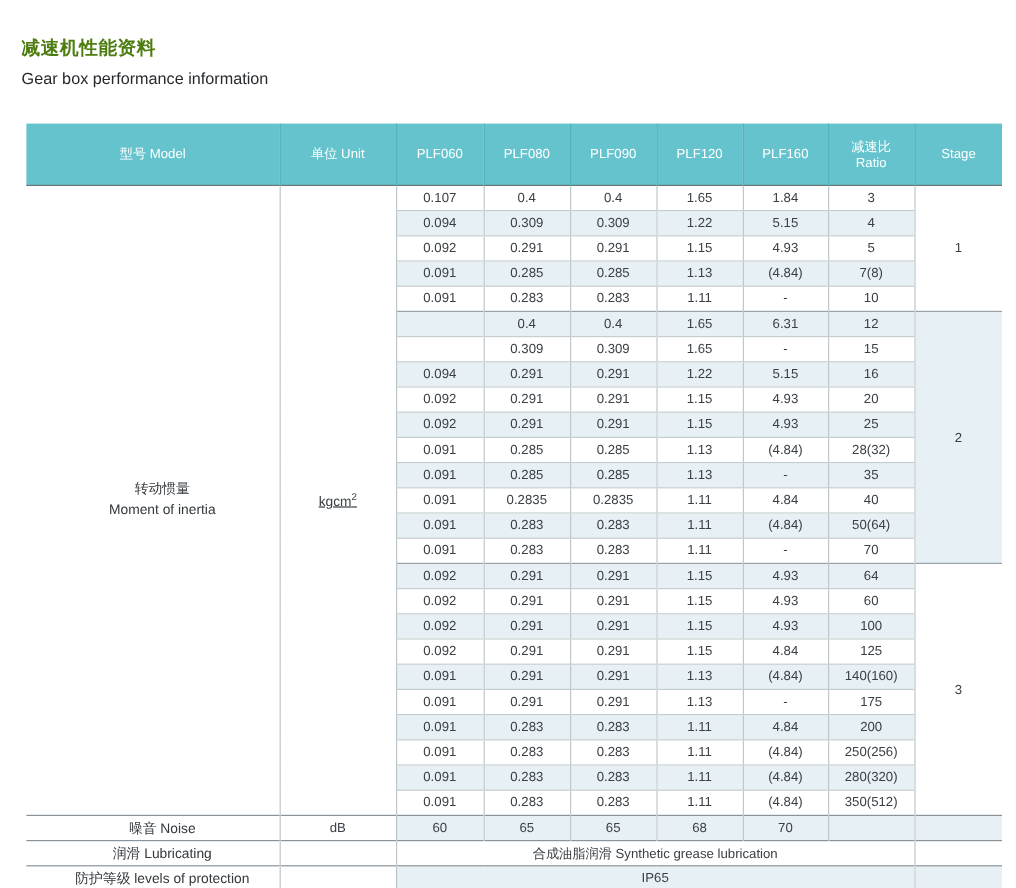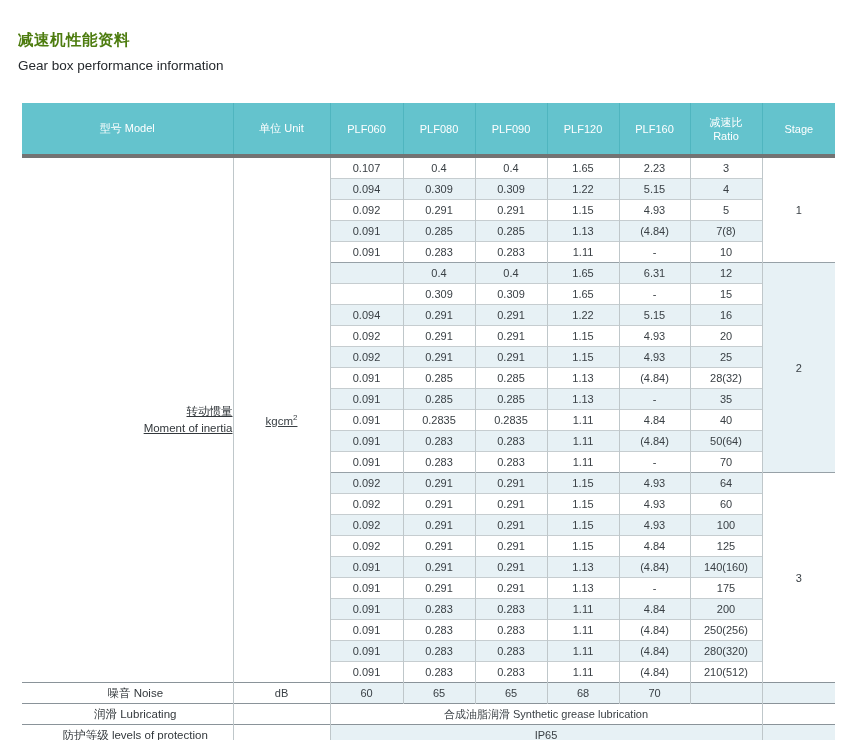--- a/index.html
+++ b/index.html
@@ -25,25 +25,25 @@
     font-weight:normal; font-size:11px; padding:12px; text-align:center;
     border-right:1px solid #4fb5bf;
   }
   table.spec th:last-child { border-right:none; }
   table.spec td {
     height:20px; padding:0; text-align:center; vertical-align:middle;
     font-size:11px; color:#3a4045;
     border-right:1px solid #bfc7ca; border-top:1px solid #c6cdd0;
     overflow:hidden; white-space:nowrap;
   }
-  table.spec tr.first-data td { border-top:4px solid #737373; }
+  table.spec tr.first-data td { border-top:1px solid #737373; }
   table.spec td.b { background:#e7f1f5; }
   table.spec td.stage-cell { border-right:none; }
   table.spec td.inertia-label {
-    text-align:right; padding-left:16px; font-size:11.5px; color:#33383c; line-height:17px;text-decoration:underline;
+    text-align:center; padding-left:16px; font-size:11.5px; color:#33383c; line-height:17px;
   }
   table.spec td.unit-cell { font-size:11.5px;text-decoration:underline; }
   table.spec td.unit-cell sup { font-size:8px; }
   table.spec tr.group-start td { border-top:1px solid #97a1a7; }
   table.spec tr.sec-row td { border-top:1px solid #8a9399; }
   table.spec tr.last-row td { border-bottom:2px solid #c2410c; }
   table.spec td.lbl {
     text-align:center; padding-left:16px; font-size:11.5px; color:#33383c;
   }
 </style>
@@ -82,21 +82,21 @@
       <tr class="first-data">
         <td class="inertia-label" rowspan="25">
           <div>转动惯量</div>
           <div>Moment of inertia</div>
         </td>
         <td class="unit-cell" rowspan="25"><span>kgcm</span><sup>2</sup></td>
         <td>0.107</td>
         <td>0.4</td>
         <td>0.4</td>
         <td>1.65</td>
-        <td>2.23</td>
+        <td>1.84</td>
         <td>3</td>
         <td class="stage-cell" rowspan="5">1</td>
       </tr>
       <tr>
         <td class="b">0.094</td>
         <td class="b">0.309</td>
         <td class="b">0.309</td>
         <td class="b">1.22</td>
         <td class="b">5.15</td>
         <td class="b">4</td>
@@ -278,21 +278,21 @@
         <td class="b">1.11</td>
         <td class="b">(4.84)</td>
         <td class="b">280(320)</td>
       </tr>
       <tr>
         <td>0.091</td>
         <td>0.283</td>
         <td>0.283</td>
         <td>1.11</td>
         <td>(4.84)</td>
-        <td>210(512)</td>
+        <td>350(512)</td>
       </tr>
       <tr class="sec-row">
         <td class="lbl">噪音 Noise</td>
         <td>dB</td>
         <td class="b">60</td>
         <td class="b">65</td>
         <td class="b">65</td>
         <td class="b">68</td>
         <td class="b">70</td>
         <td class="b"></td>

